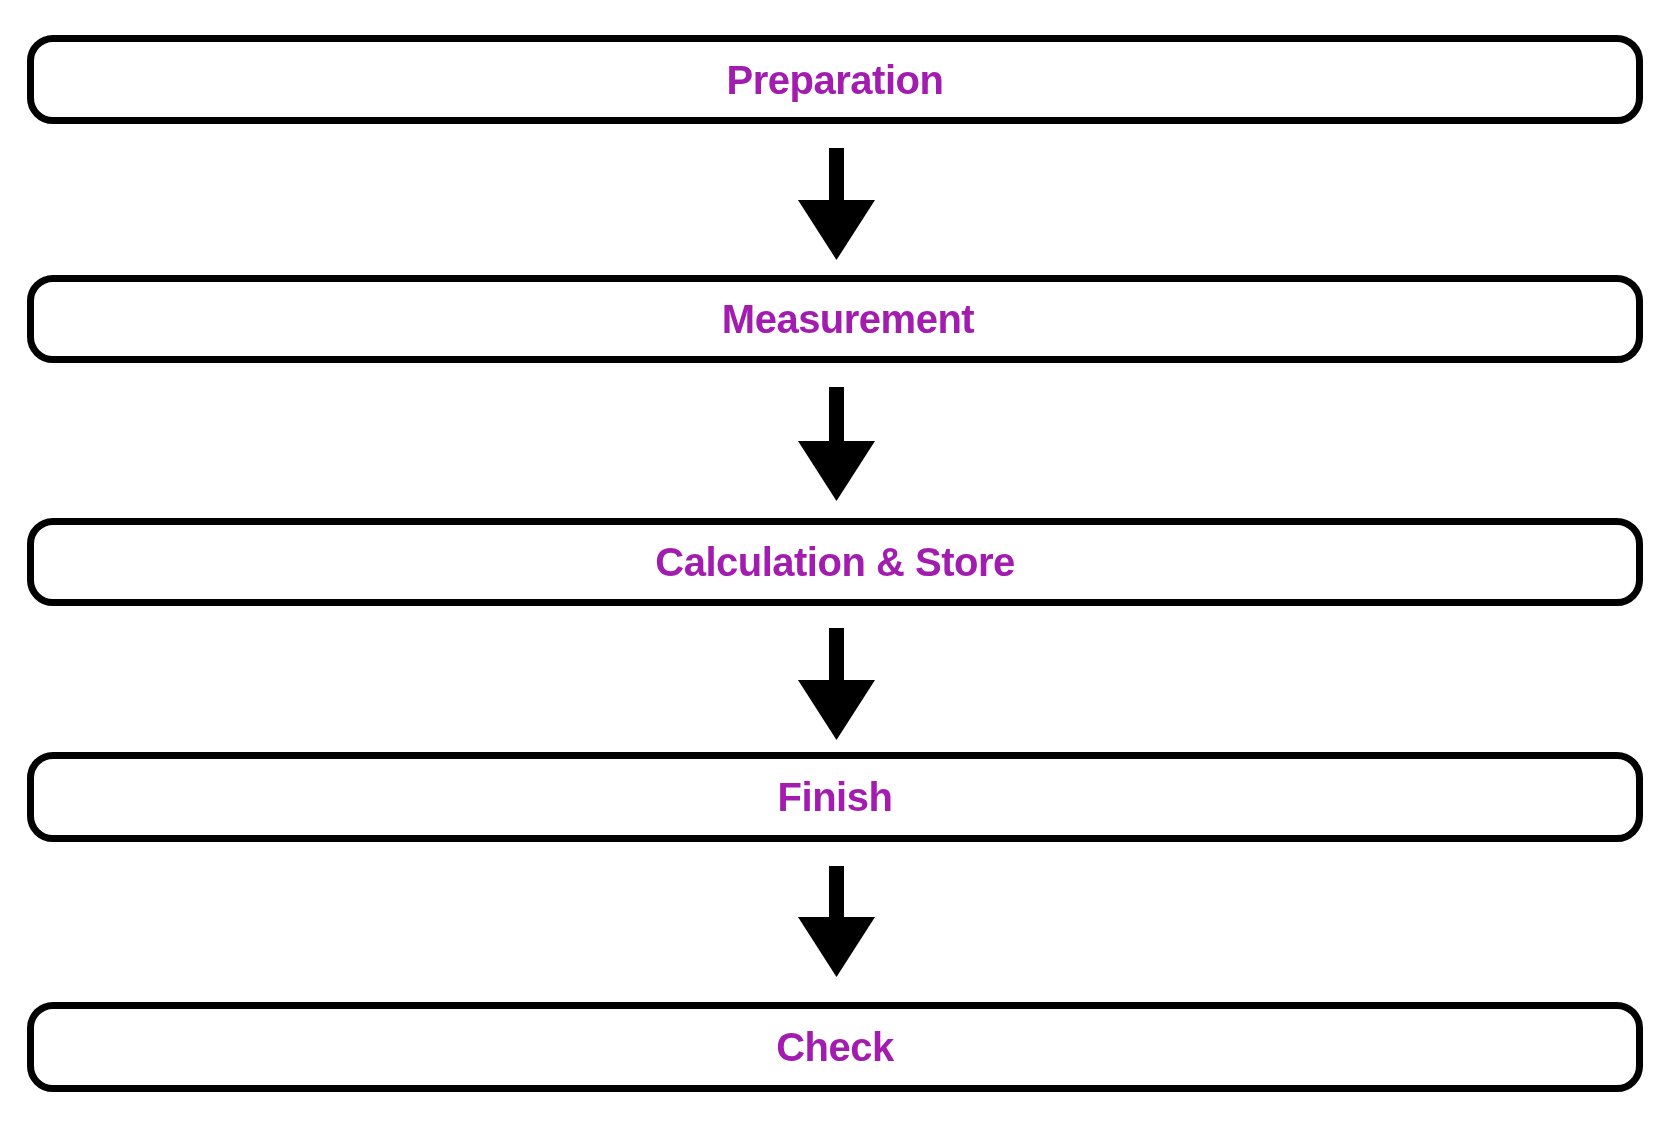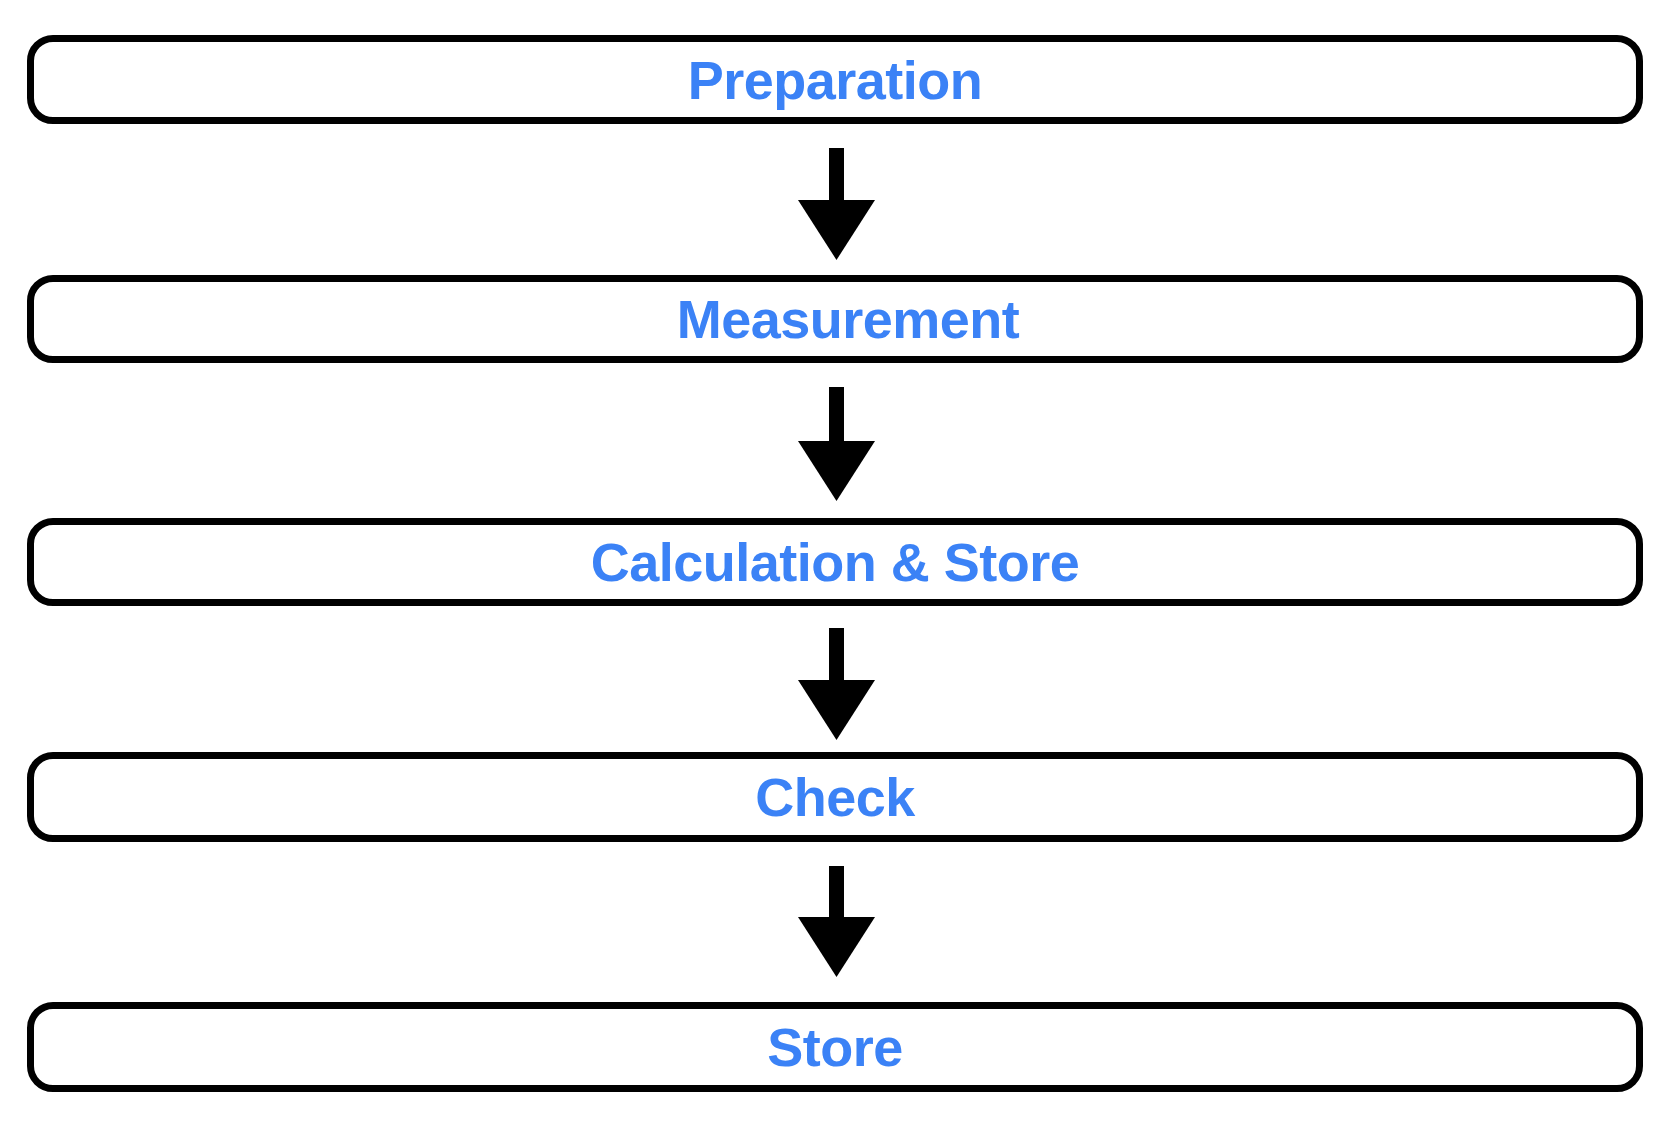--- a/index.html
+++ b/index.html
@@ -26,23 +26,23 @@
     background: #ffffff;
     border: 7px solid #000000;
     border-radius: 26px;
     display: flex;
     align-items: center;
     justify-content: center;
   }
   .node-label {
     font-family: "Liberation Sans", sans-serif;
     font-weight: bold;
-    font-size: 54px;
+    font-size: 40px;
     line-height: 1;
-    color: #3b82f6;
+    color: #a21caf;
     letter-spacing: -0.5px;
     white-space: nowrap;
     -webkit-font-smoothing: antialiased;
   }
   .node-1 { top: 35px;   height: 89px; }
   .node-2 { top: 275px;  height: 88px; padding-left: 26px; }
   .node-3 { top: 518px;  height: 88px; align-items: center; }
   .node-4 { top: 752px;  height: 90px; }
   .node-5 { top: 1002px; height: 90px; }
 
@@ -97,29 +97,29 @@
   <div class="connector conn-3">
     <svg width="1665" height="146" viewBox="0 0 1665 146" xmlns="http://www.w3.org/2000/svg" aria-hidden="true">
       <g>
         <rect x="829" y="22" width="15" height="52" fill="#000000"></rect>
         <polygon points="798,74 875,74 836.5,134" fill="#000000"></polygon>
       </g>
     </svg>
   </div>
 
   <div class="node node-4">
-    <span class="node-label">Check</span>
+    <span class="node-label">Finish</span>
   </div>
 
   <div class="connector conn-4">
     <svg width="1665" height="159" viewBox="0 0 1665 159" xmlns="http://www.w3.org/2000/svg" aria-hidden="true">
       <g>
         <rect x="829" y="23" width="15" height="51" fill="#000000"></rect>
         <polygon points="798,74 875,74 836.5,134" fill="#000000"></polygon>
       </g>
     </svg>
   </div>
 
   <div class="node node-5">
-    <span class="node-label">Store</span>
+    <span class="node-label">Check</span>
   </div>
 
 </div>
 
 </body></html>

